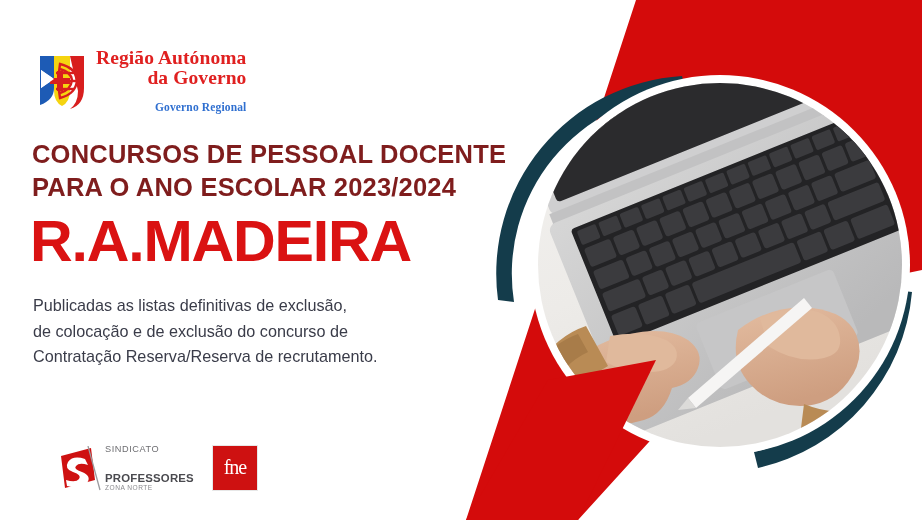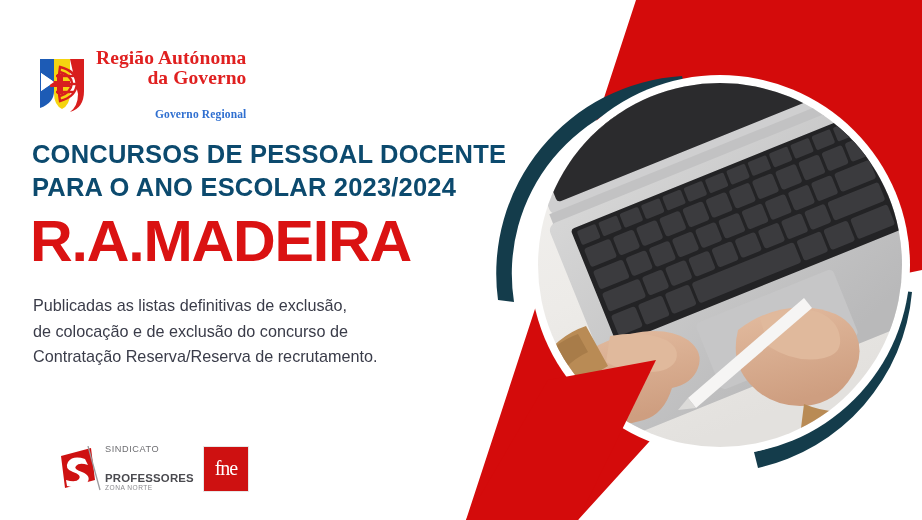--- a/index.html
+++ b/index.html
@@ -40,32 +40,32 @@
     font-weight:bold;
     font-size:19.5px;
     color:#E02020;
     letter-spacing:.1px;
   }
   .gov-l3 {
     font-family:"Liberation Serif", serif;
     font-weight:bold;
     font-size:11.5px;
     color:#2F6FD0;
-    margin-top:20px;
+    margin-top:13px;
     letter-spacing:.15px;
   }
 
   
   .kicker {
     position:absolute;
     left:32px; top:138px;
     width:520px;
     font-size:25.5px;
     font-weight:bold;
-    color:#0c4a6e;
+    color:#7f1d1d;
     letter-spacing:.2px;
     line-height:1.30;
   }
   .kicker div { white-space:nowrap; }
 
   .bigtitle {
     position:absolute;
     left:30px; top:212px;
     font-size:58px;
     font-weight:bold;
@@ -84,22 +84,22 @@
     color:#3A3C49;
     line-height:1.58;
   }
   .body-copy div { white-space:nowrap; }
 
   
   .footer-logos {
     position:absolute;
     left:55px; bottom:28px;
     display:flex;
-    align-items:flex-end;
-    gap:9px;
+    align-items:flex-start;
+    gap:18px;
   }
   .spzn { display:flex; align-items:center; gap:2px; }
   .spzn-mark { width:46px; height:46px; flex:0 0 auto; }
   .spzn-text {
     display:flex; flex-direction:column;
     line-height:1.0;
     padding-left:2px;
   }
   .spzn-t1 { font-size:9.2px; color:#6E6E72; letter-spacing:.55px; }
   .spzn-t2 { font-size:11.4px; font-weight:bold; color:#4A4A4F; letter-spacing:.2px; margin-top:18px; }

